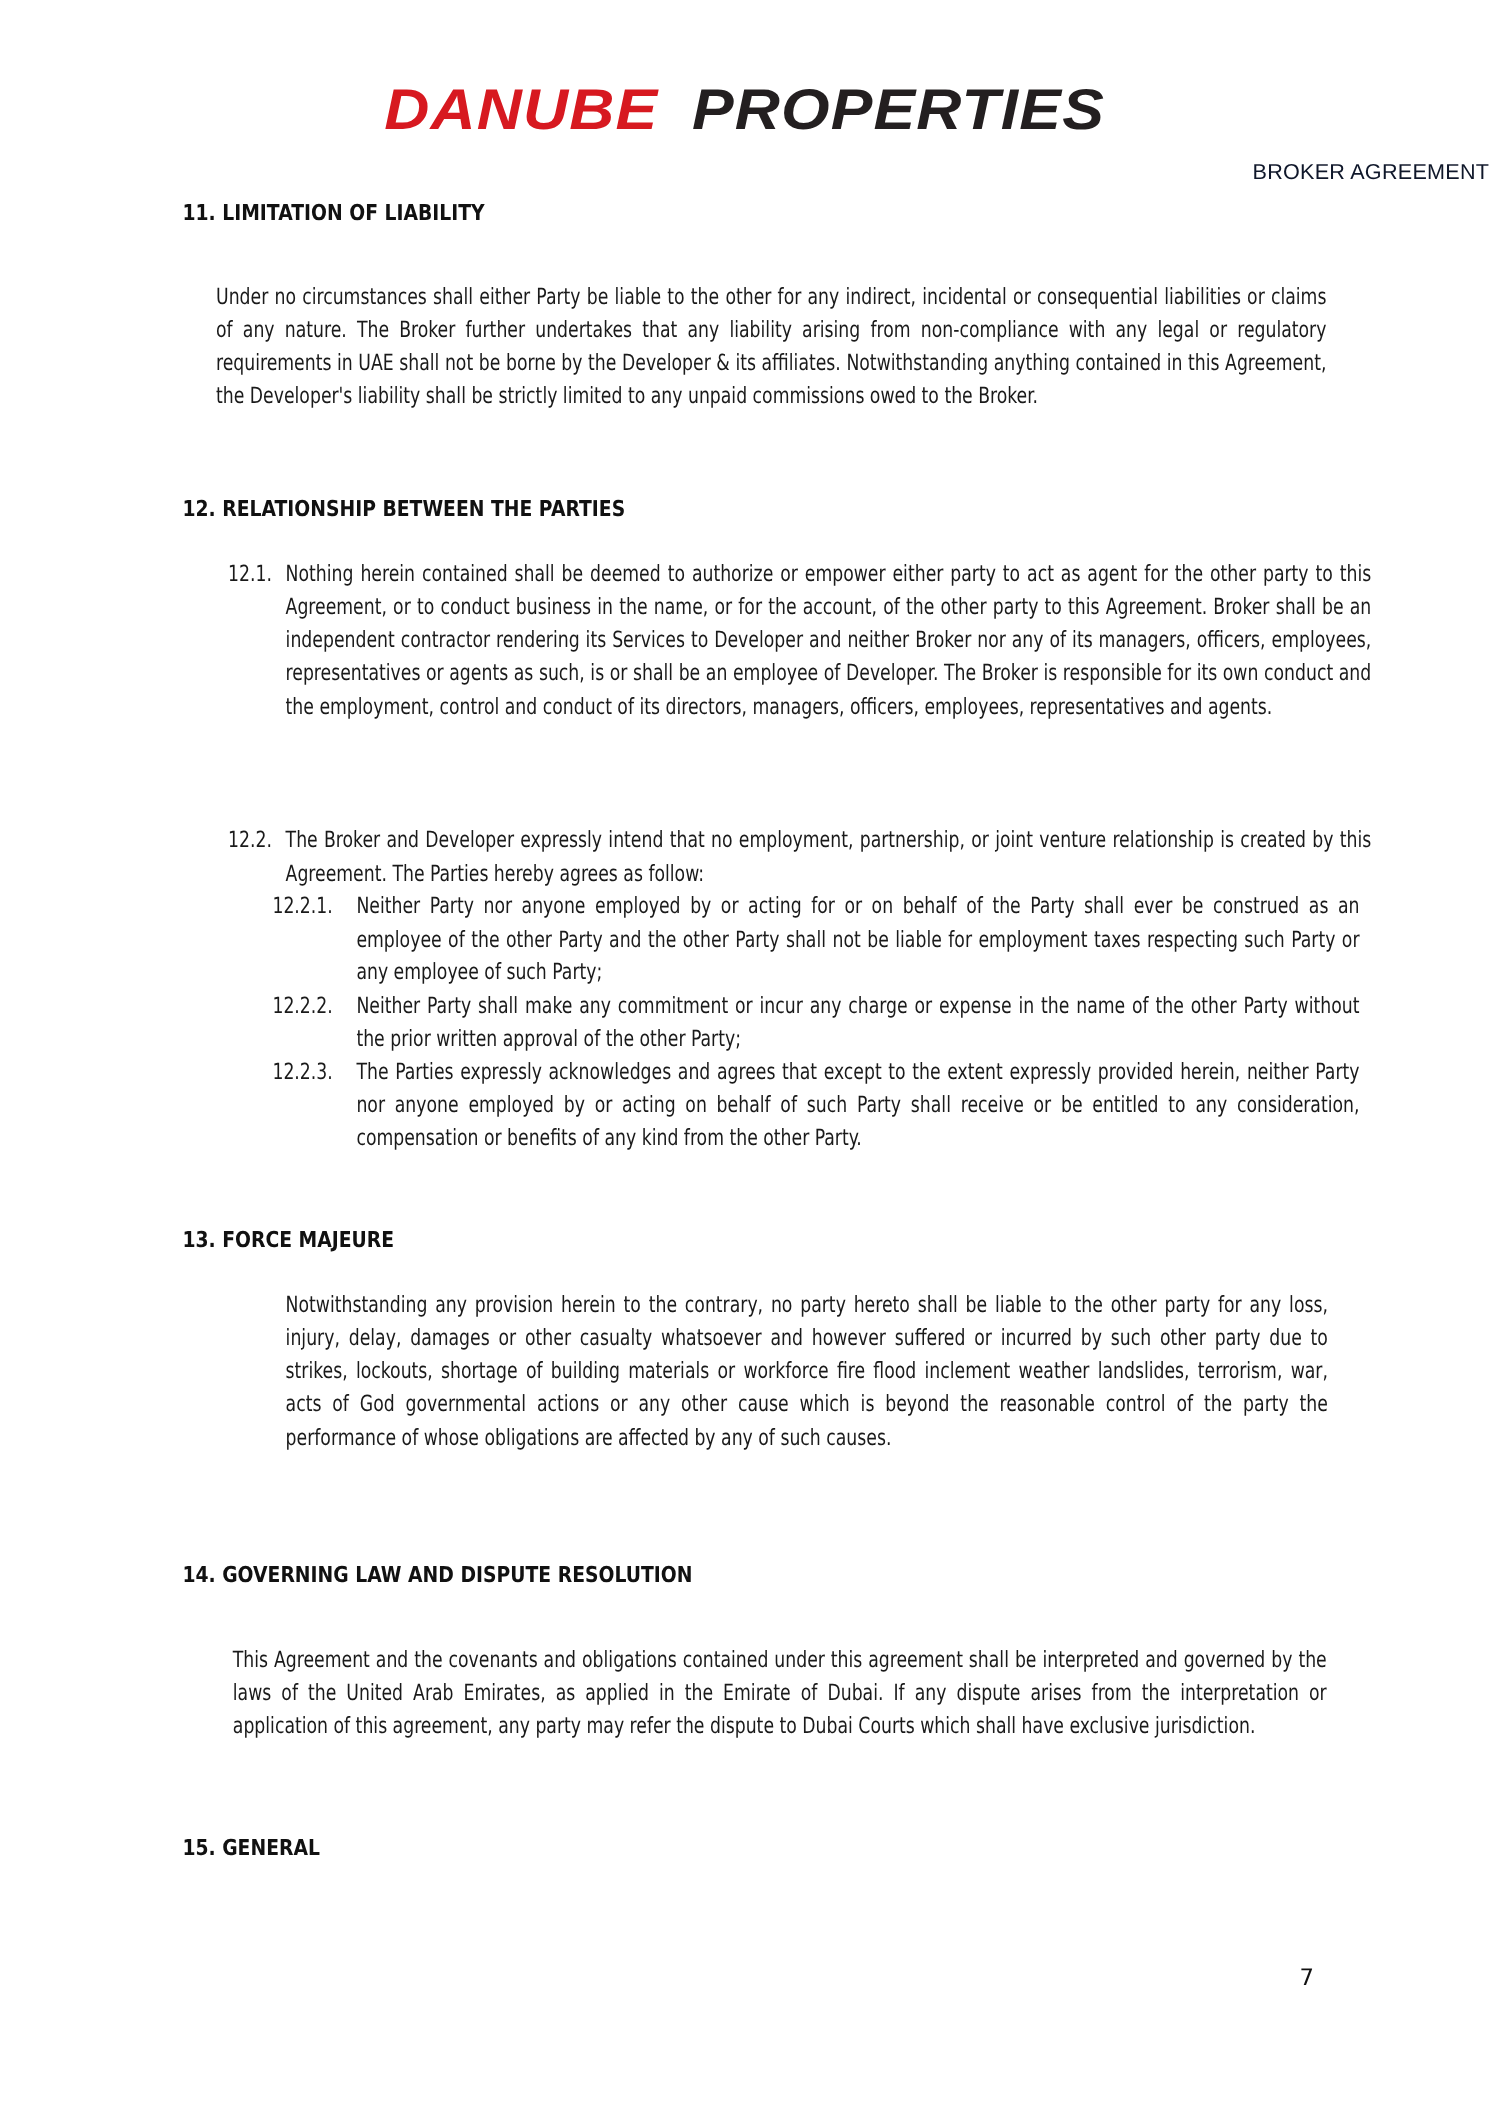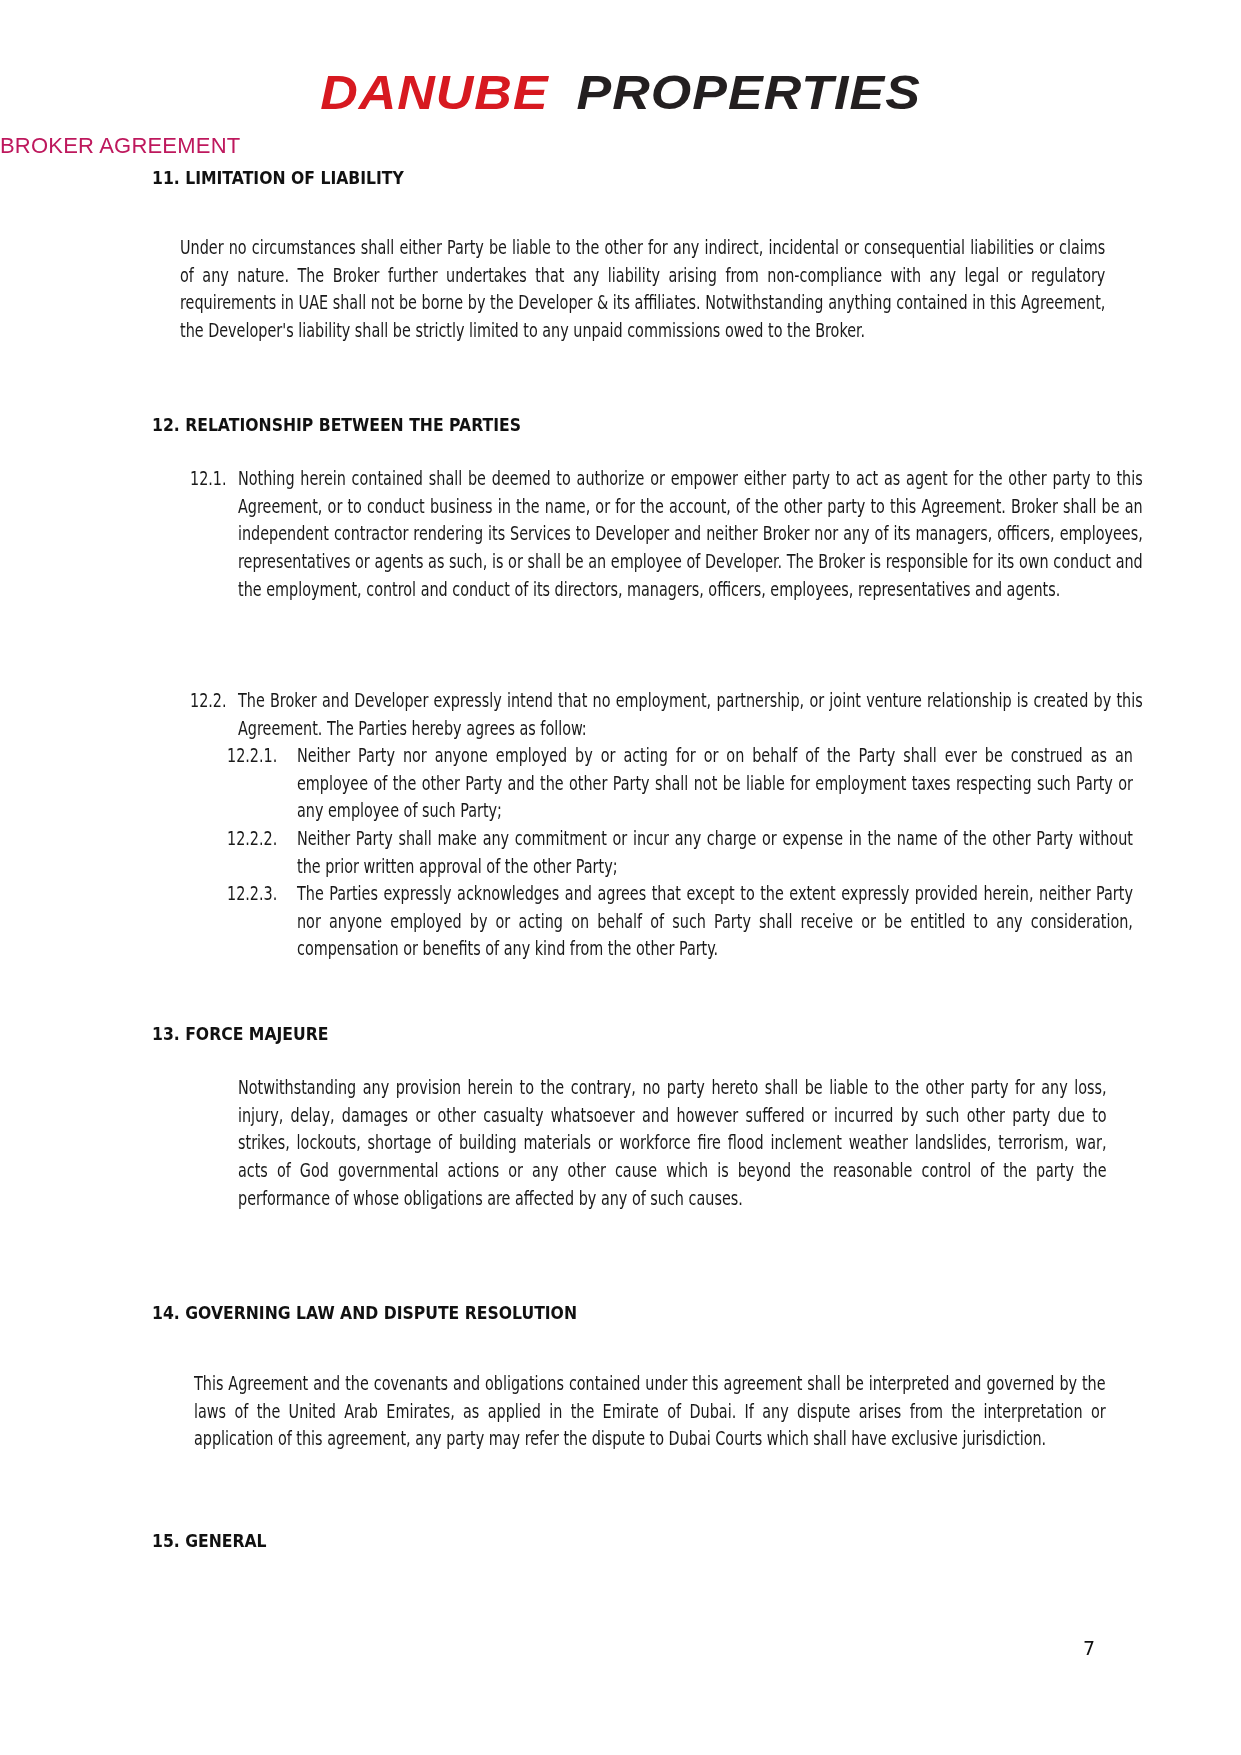--- a/index.html
+++ b/index.html
@@ -6,22 +6,22 @@
   body { width: 1241px; height: 1755px; position: relative; overflow: hidden;
          font-family: "Liberation Sans", "DejaVu Sans", sans-serif; color: #1a1a1a; }
   .page { position: absolute; left: 0; top: 0; width: 1241px; height: 1755px; }
 
   .logo { position: absolute; top: 66px; left: 0; width: 1241px; text-align: center;
           font-family: "Liberation Sans", sans-serif; font-weight: bold; font-style: italic;
           font-size: 52px; letter-spacing: 1px; line-height: 1; transform: scaleY(0.92); }
   .logo .danube { color: #d71920; margin-right: 28px; }
   .logo .properties { color: #231f20; }
 
-  .doc-title { position: absolute; top: 133px; left: 0; width: 1241px; text-align: left;
-               font-family: "Liberation Sans", sans-serif; font-size: 22px; color: #be185d;
+  .doc-title { position: absolute; top: 133px; left: 0; width: 1241px; text-align: right;
+               font-family: "Liberation Sans", sans-serif; font-size: 18px; color: #0f172a;
                letter-spacing: 0.2px; }
 
   .txt { font-family: "DejaVu Sans Condensed", "DejaVu Sans", sans-serif; font-size: 18.6px;
          line-height: 27.7px; color: #1a1a1a; }
   .heading { position: absolute; left: 152px; font-weight: bold; font-size: 18.2px;
              font-family: "DejaVu Sans", sans-serif; color: #111; transform: scaleX(0.86);
              transform-origin: left center; white-space: nowrap; }
   .para { position: absolute; text-align: justify; }
   .para .inner { display: block; }
 

